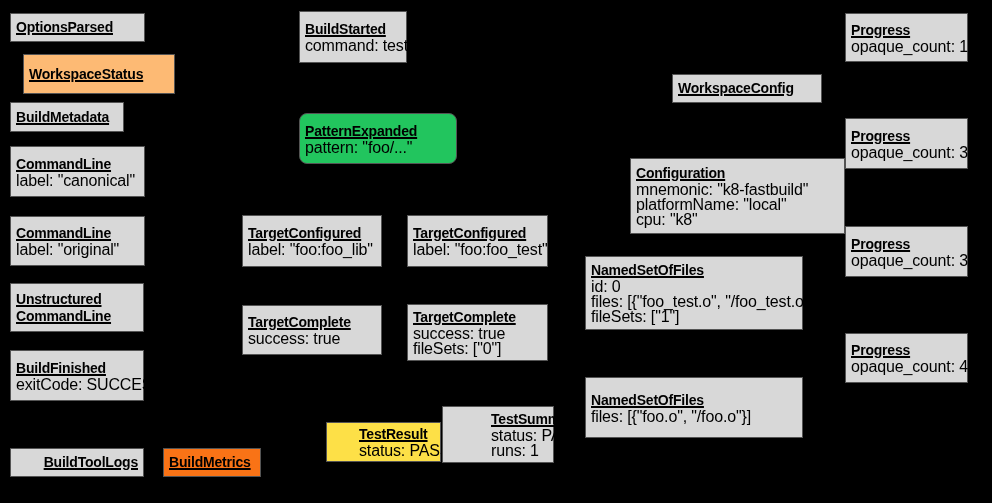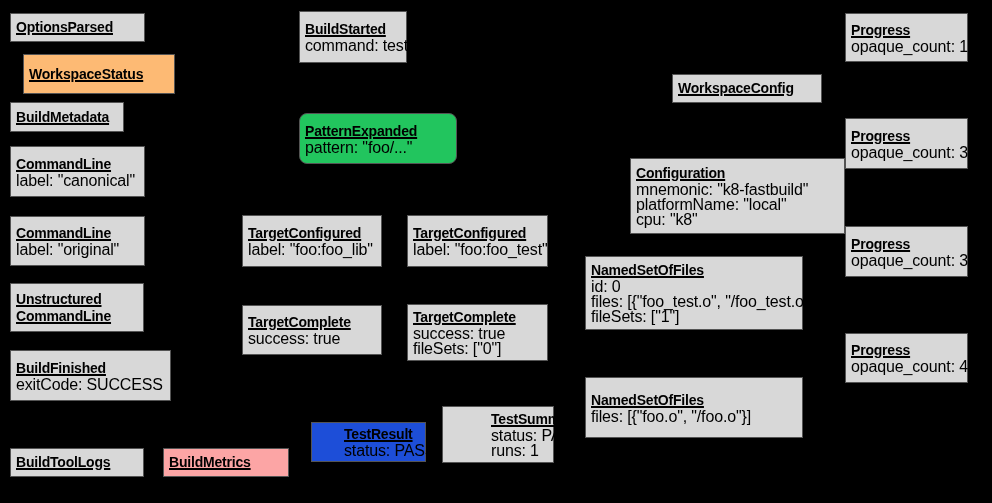--- a/index.html
+++ b/index.html
@@ -60,28 +60,28 @@
       <div class="node-title">CommandLine</div>
       <div class="node-attr">label: "canonical"</div>
     </div>
     <div class="node" style="left: 10px; top: 216px; width: 135px; height: 50px; background: rgb(216, 216, 216); border-color: rgb(84, 84, 84); color: rgb(0, 0, 0);">
       <div class="node-title">CommandLine</div>
       <div class="node-attr">label: "original"</div>
     </div>
     <div class="node" style="left: 10px; top: 283px; width: 134px; height: 49px; background: rgb(216, 216, 216); border-color: rgb(84, 84, 84); color: rgb(0, 0, 0);">
       <div class="node-title">Unstructured CommandLine</div>
     </div>
-    <div class="node" style="left: 10px; top: 350px; width: 161px; height: 51px; background: rgb(216, 216, 216); border-color: rgb(84, 84, 84); color: rgb(0, 0, 0);">
+    <div class="node" style="left: 10px; top: 350px; width: 134px; height: 51px; background: rgb(216, 216, 216); border-color: rgb(84, 84, 84); color: rgb(0, 0, 0);">
       <div class="node-title">BuildFinished</div>
       <div class="node-attr">exitCode: SUCCESS</div>
     </div>
-    <div class="node" style="left: 10px; top: 448px; width: 134px; height: 29px; background: rgb(216, 216, 216); border-color: rgb(84, 84, 84); color: rgb(0, 0, 0);">
+    <div class="node" style="left: 10px; top: 448px; width: 134px; height: 29px; background: rgb(216, 216, 216); border-color: rgb(84, 84, 84); color: rgb(0, 0, 0); text-align: right;">
       <div class="node-title">BuildToolLogs</div>
     </div>
-    <div class="node" style="left: 163px; top: 448px; width: 126px; height: 29px; background: #fca5a5; border-color: rgb(84, 84, 84); color: rgb(0, 0, 0);">
+    <div class="node" style="left: 163px; top: 448px; width: 98px; height: 29px; background: #f97316; border-color: rgb(84, 84, 84); color: rgb(0, 0, 0);">
       <div class="node-title">BuildMetrics</div>
     </div>
     <div class="node" style="left: 299px; top: 11px; width: 108px; height: 52px; background: rgb(216, 216, 216); border-color: rgb(84, 84, 84); color: rgb(0, 0, 0);">
       <div class="node-title">BuildStarted</div>
       <div class="node-attr">command: test</div>
     </div>
     <div class="node" style="left: 299px; top: 113px; width: 158px; height: 51px; background: #22c55e; border-color: rgb(84, 84, 84); color: rgb(0, 0, 0); border-radius: 8px;">
       <div class="node-title">PatternExpanded</div>
       <div class="node-attr">pattern: "foo/..."</div>
     </div>
@@ -95,21 +95,21 @@
     </div>
     <div class="node" style="left: 242px; top: 305px; width: 140px; height: 50px; background: rgb(216, 216, 216); border-color: rgb(84, 84, 84); color: rgb(0, 0, 0);">
       <div class="node-title">TargetComplete</div>
       <div class="node-attr">success: true</div>
     </div>
     <div class="node" style="left: 407px; top: 304px; width: 141px; height: 57px; background: rgb(216, 216, 216); border-color: rgb(84, 84, 84); color: rgb(0, 0, 0);">
       <div class="node-title">TargetComplete</div>
       <div class="node-attr">success: true</div>
       <div class="node-attr">fileSets: ["0"]</div>
     </div>
-    <div class="node" style="left: 311px; top: 422px; width: 115px; height: 40px; background: #1d4ed8; border-color: rgb(84, 84, 84); color: rgb(0, 0, 0); padding-left: 32px;">
+    <div class="node" style="left: 326px; top: 422px; width: 115px; height: 40px; background: #fde047; border-color: rgb(84, 84, 84); color: rgb(0, 0, 0); padding-left: 32px;">
       <div class="node-title">TestResult</div>
       <div class="node-attr">status: PASSED</div>
     </div>
     <div class="node" style="left: 442px; top: 406px; width: 112px; height: 57px; background: rgb(216, 216, 216); border-color: rgb(84, 84, 84); color: rgb(0, 0, 0); padding-left: 48px;">
       <div class="node-title">TestSummary</div>
       <div class="node-attr">status: PASSED</div>
       <div class="node-attr">runs: 1</div>
     </div>
     <div class="node" style="left: 672px; top: 74px; width: 150px; height: 29px; background: rgb(216, 216, 216); border-color: rgb(84, 84, 84); color: rgb(0, 0, 0);">
       <div class="node-title">WorkspaceConfig</div>

